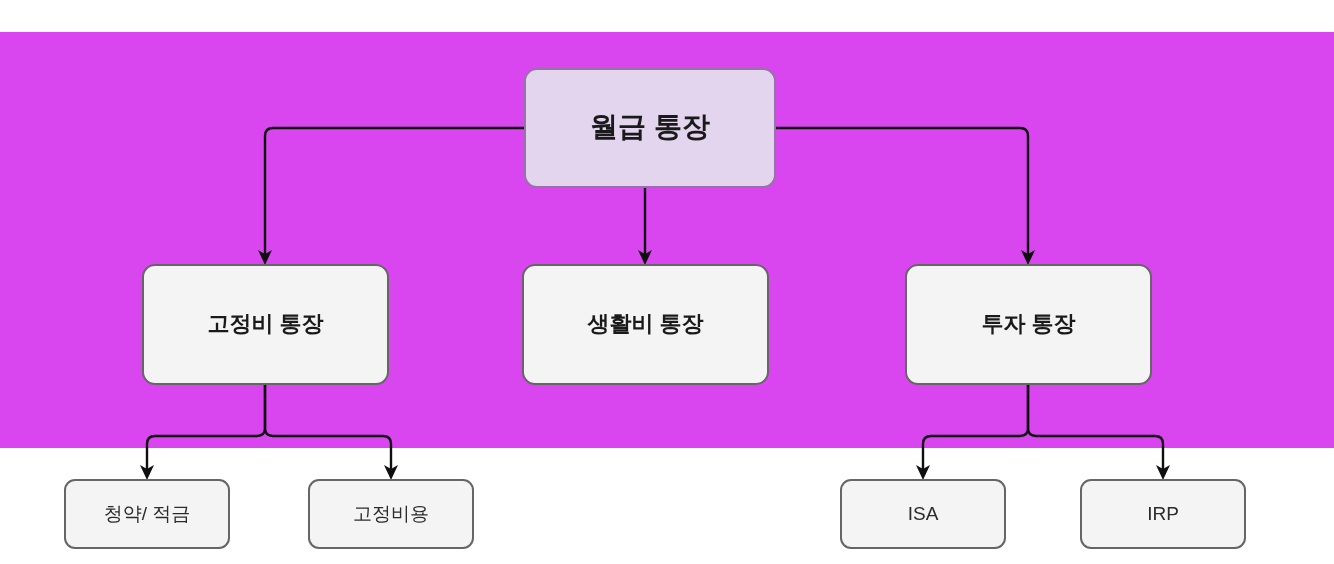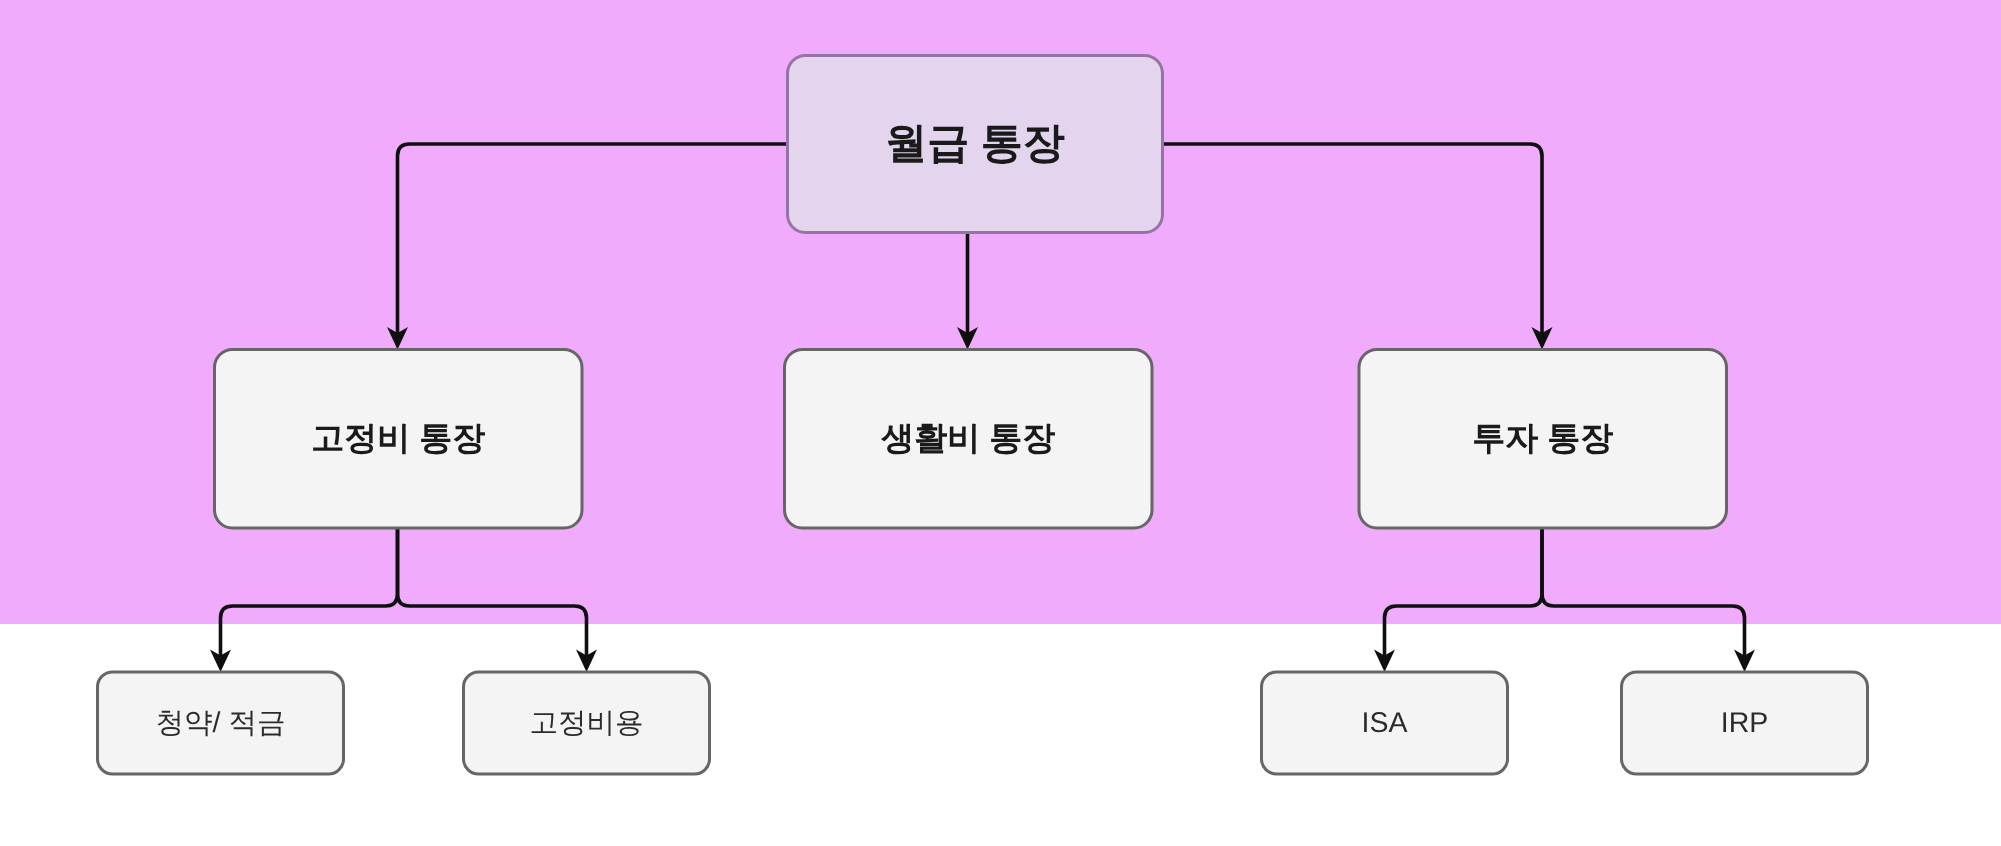--- a/index.html
+++ b/index.html
@@ -10,21 +10,22 @@
   body {
     width: 1334px;
     height: 564px;
     font-family: "Liberation Sans", sans-serif;
     overflow: hidden;
   }
   #diagram-root {
     position: relative;
     width: 1334px;
     height: 416px;
-    background: #f0abfc;
+    background: #d946ef;
+    margin-top: 32px;
   }
   svg#flowchart {
     display: block;
     width: 1334px;
     height: 564px;
   }
   .node-shape {
     stroke-width: 2;
   }
   .node-shape.root {

